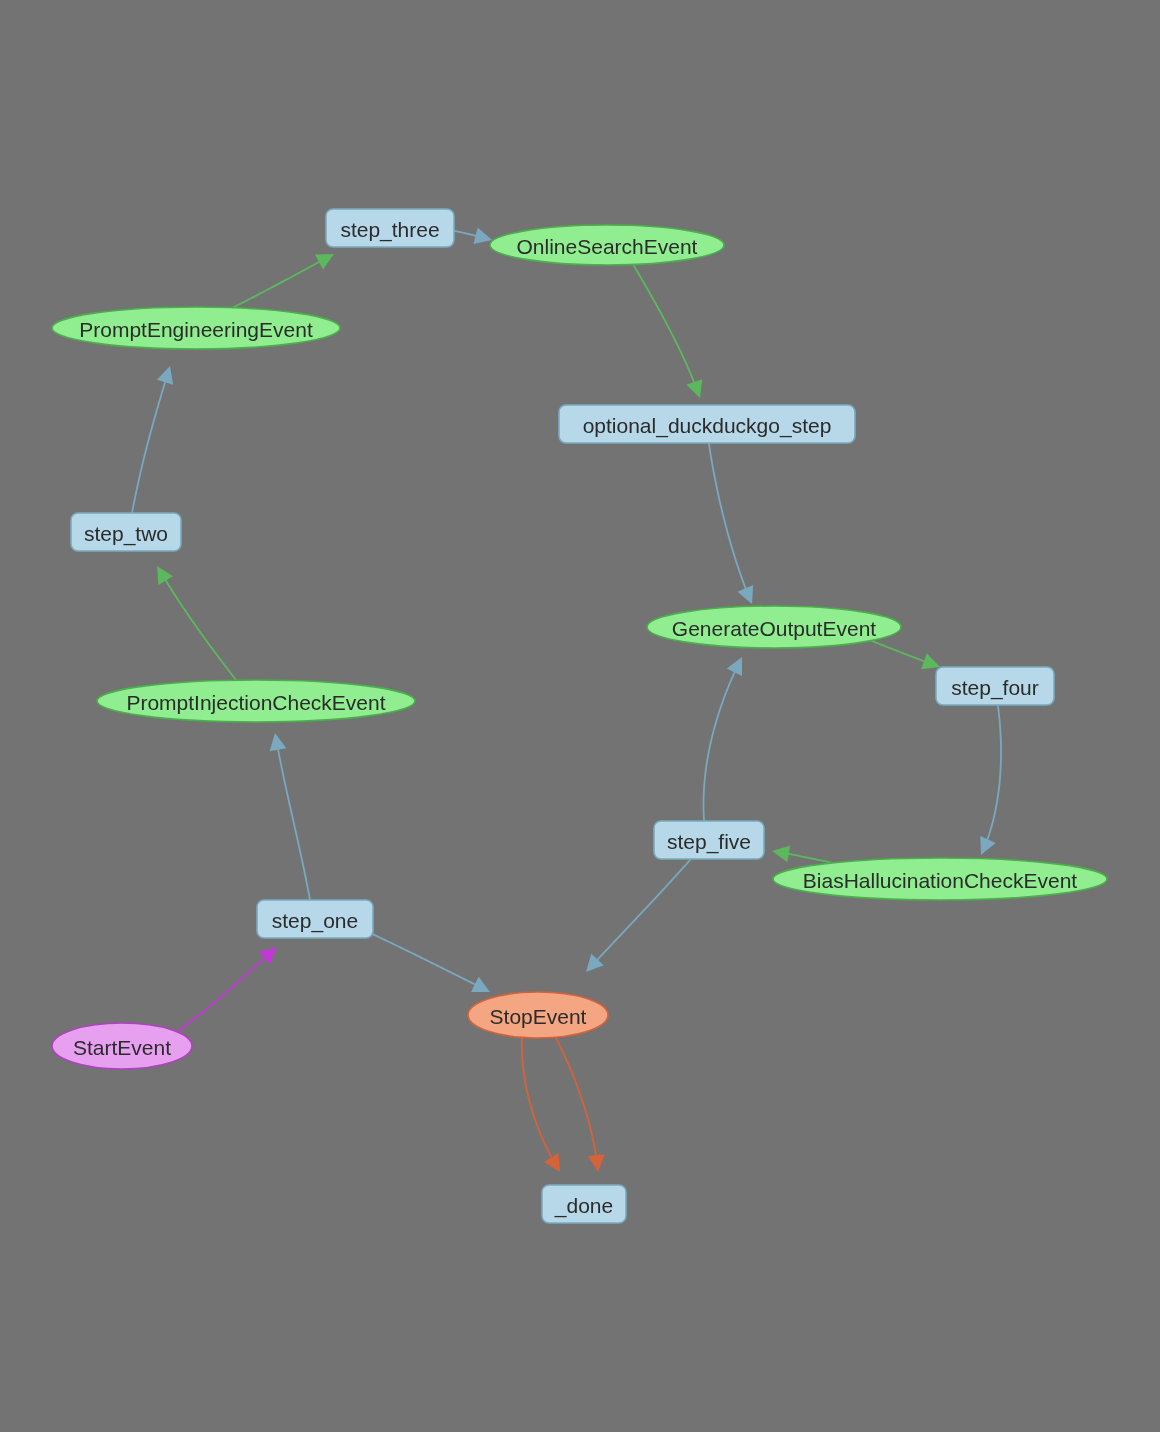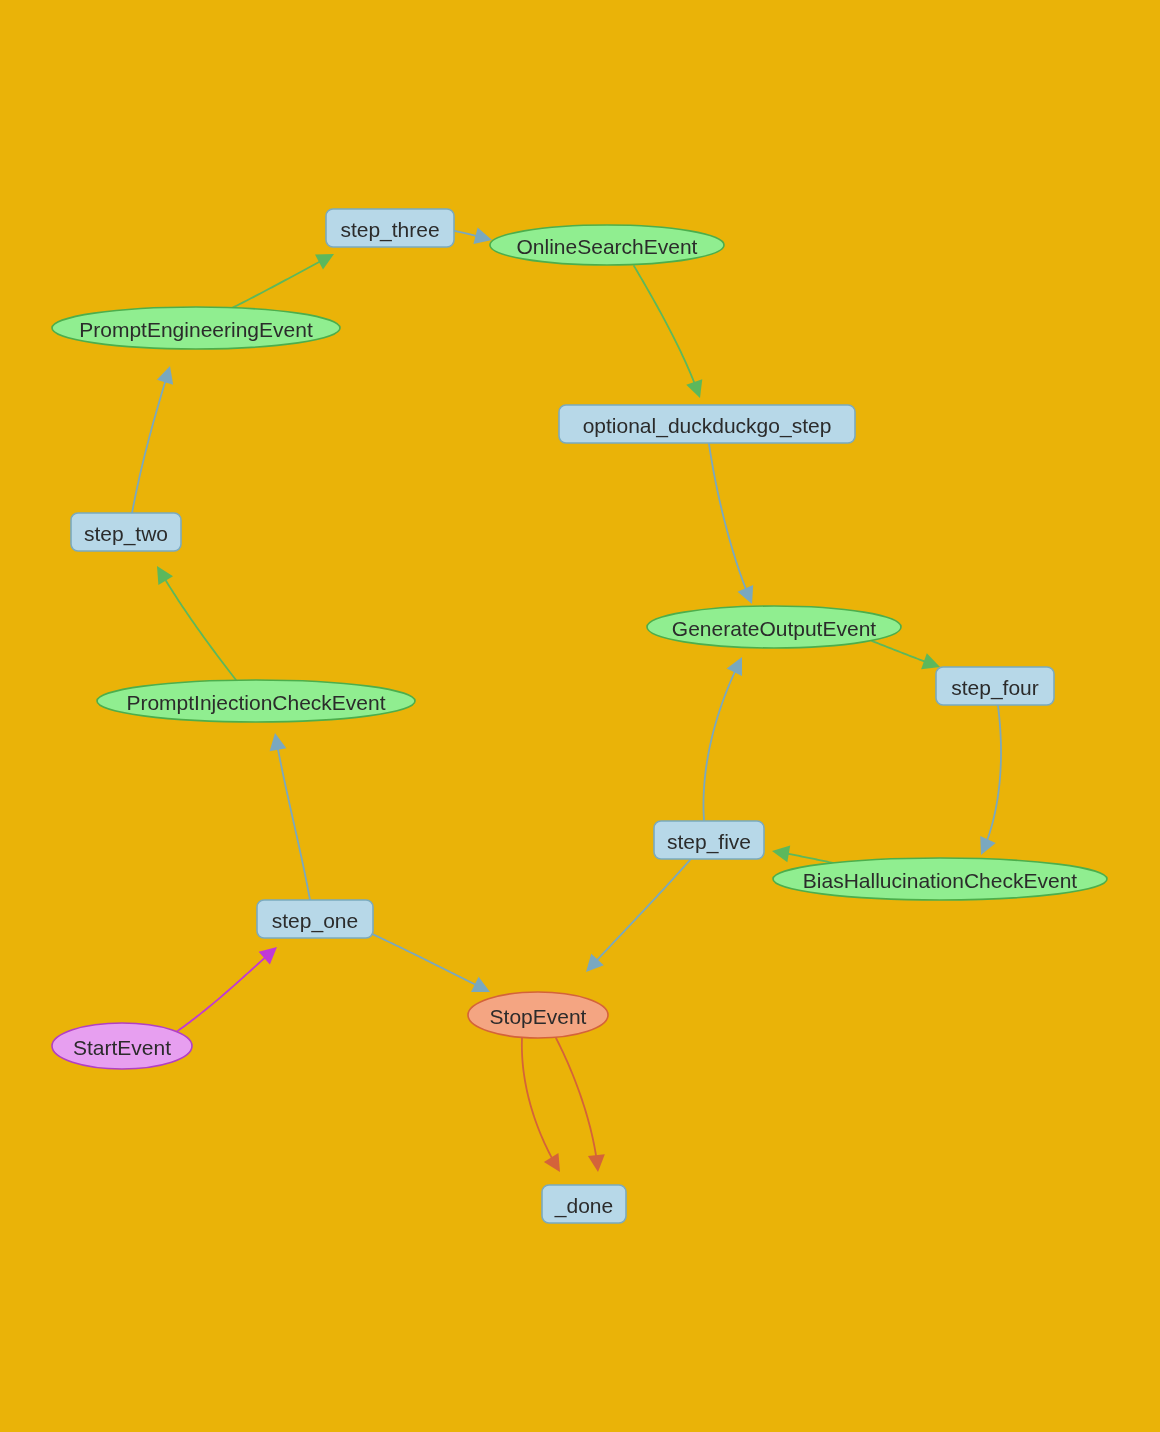--- a/index.html
+++ b/index.html
@@ -11,21 +11,21 @@
   body {
     width: 1160px;
     height: 1432px;
     font-family: "Liberation Sans", sans-serif;
     overflow: hidden;
   }
   #graph-root {
     position: relative;
     width: 1160px;
     height: 1432px;
-    background: #eab308;
+    background: #737373;
   }
   svg.graph-canvas {
     display: block;
     width: 1160px;
     height: 1432px;
   }
   .node-label {
     font-family: "Liberation Sans", sans-serif;
     font-size: 21px;
     fill: #2b2b2b;

